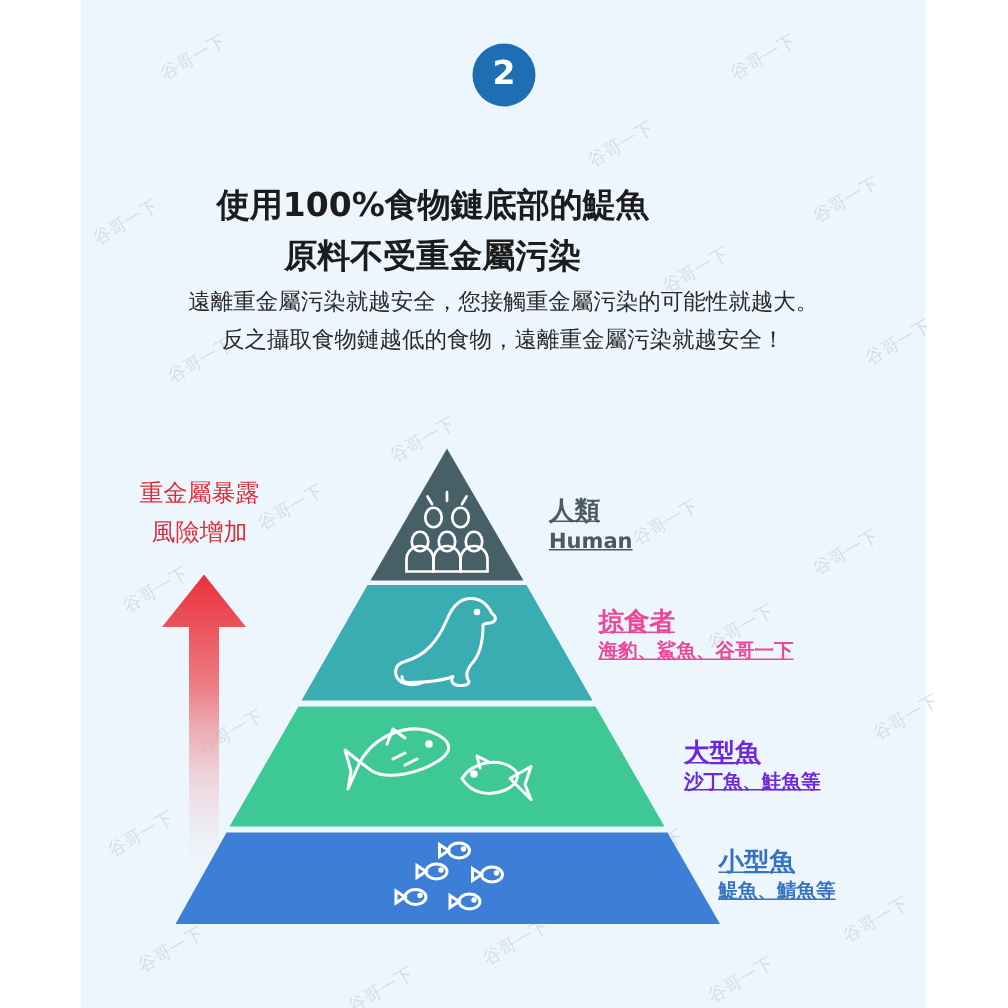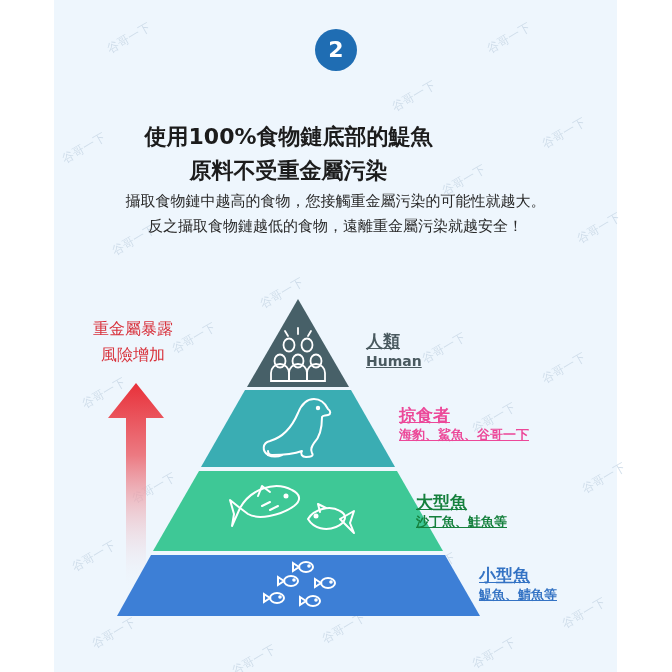--- a/index.html
+++ b/index.html
@@ -47,21 +47,21 @@
   <span class="wm" style="left:320px;top:620px">谷哥一下</span>
   <span class="wm" style="left:470px;top:645px">谷哥一下</span>
   <span class="wm" style="left:230px;top:652px">谷哥一下</span>
 </div>
 
 <div class="step-badge">2</div>
 
 <div class="title" style="top:122px">使用100%食物鏈底部的鯷魚</div>
 <div class="title" style="top:156px">原料不受重金屬污染</div>
 
-<div class="sub" style="top:192px">攝取食物鏈中越高的食物，您接觸重金屬污染的可能性就越大。</div>
+<div class="sub" style="top:192px">遠離重金屬污染就越安全，您接觸重金屬污染的可能性就越大。</div>
 <div class="sub" style="top:217px">反之攝取食物鏈越低的食物，遠離重金屬污染就越安全！</div>
 
 <div class="risk">
   <div>重金屬暴露</div>
   <div>風險增加</div>
 </div>
 
 <svg class="pyr" viewBox="0 0 672 672">
   <defs>
     <linearGradient id="ag" x1="0" y1="0" x2="0" y2="1">
@@ -142,20 +142,20 @@
 </svg>
 
 <div class="lab" style="left:366px;top:330px;color:#4a5a60">
   <div class="h">人類</div>
   <div class="s" style="font-size:14px">Human</div>
 </div>
 <div class="lab" style="left:399px;top:404px;color:#ec4899">
   <div class="h">掠食者</div>
   <div class="s">海豹、鯊魚、谷哥一下</div>
 </div>
-<div class="lab" style="left:416px;top:491px;color:#15803d">
+<div class="lab" style="left:456px;top:491px;color:#6d28d9">
   <div class="h">大型魚</div>
   <div class="s">沙丁魚、鮭魚等</div>
 </div>
 <div class="lab" style="left:479px;top:564px;color:#3473c4">
   <div class="h">小型魚</div>
   <div class="s">鯷魚、鯖魚等</div>
 </div>
 
 </body></html>

